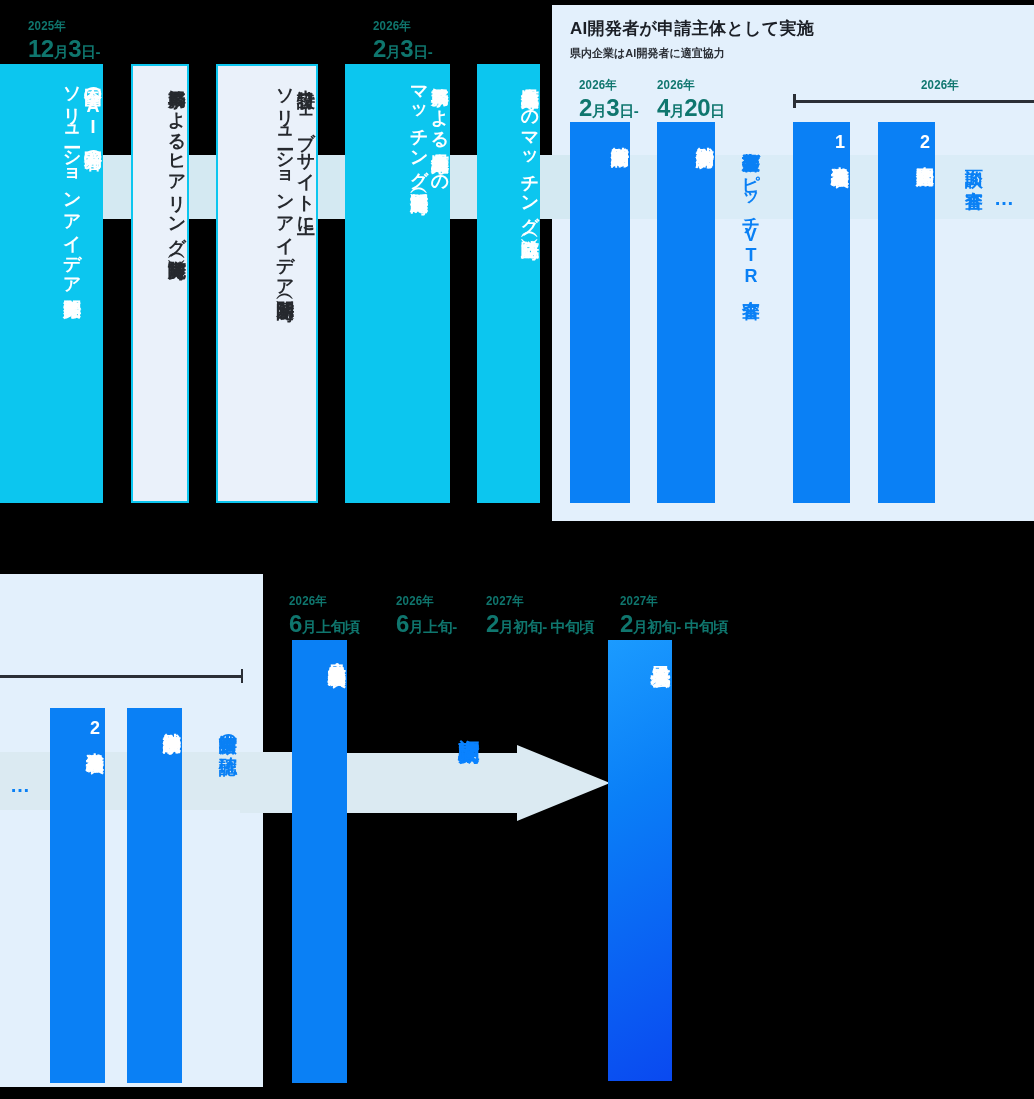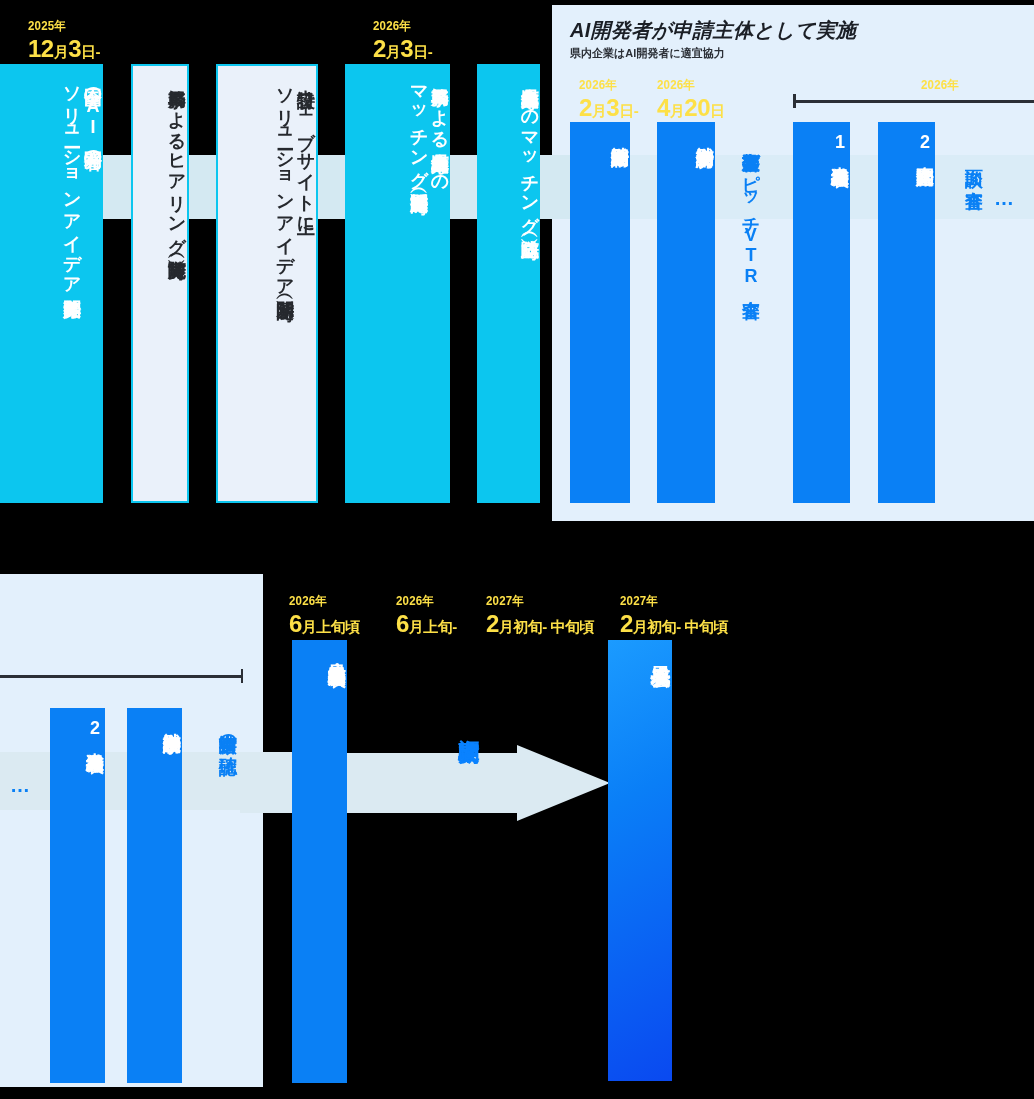--- a/index.html
+++ b/index.html
@@ -14,21 +14,21 @@
     background:#000000;
     overflow:hidden;
   }
 
   
   .panel{position:absolute;background:#e3f0fc;}
 
   
   .datelabel{
     position:absolute;
-    color:#fde047;
+    color:#0f766e;
     text-align:left;
     line-height:1;
     white-space:nowrap;
   }
   .datelabel .yr{
     display:block;
     font-size:12.5px;
     font-weight:700;
     letter-spacing:.2px;
     margin-bottom:4px;
@@ -88,25 +88,24 @@
   }
 
   
   .band{position:absolute;background:#d4e9f2;}
   .band.sec2{background:#dbeaf2;}
 
   
   .ph-title{
     position:absolute;
     color:#1b1f26;
-    font-size:20px;
+    font-size:17px;
     font-weight:700;
     letter-spacing:.3px;
     white-space:nowrap;
-    font-style:italic;
   }
   .ph-sub{
     position:absolute;
     color:#2b2f36;
     font-size:11.5px;
     font-weight:700;
     letter-spacing:.1px;
     white-space:nowrap;
     transform:scaleX(.95);
     transform-origin:left center;

